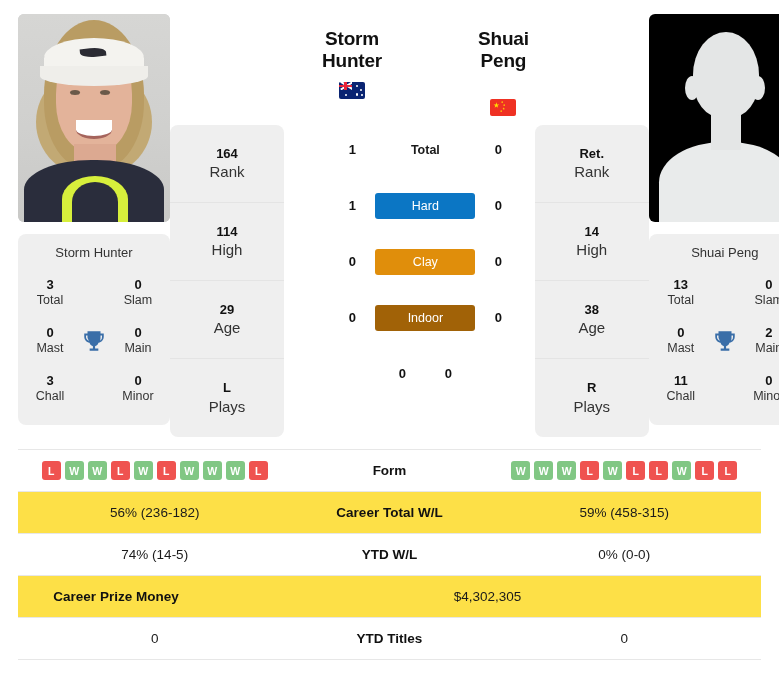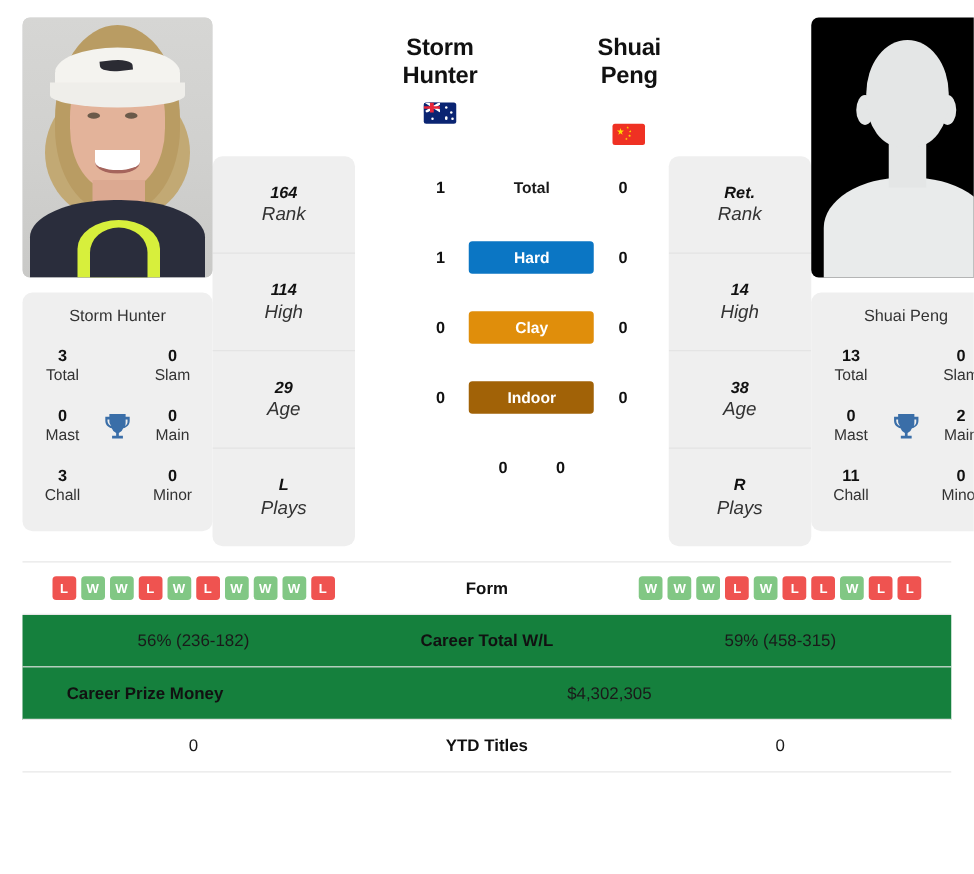--- a/index.html
+++ b/index.html
@@ -212,21 +212,20 @@
 
   
   .stats-col {
     width: 114px;
     flex: 0 0 114px;
     margin-top: 111px;
     background: #efefef;
     border-radius: 8px;
     overflow: hidden;
     align-self: flex-start;
-    font-style: italic;
   }
   .stat-cell {
     height: 78px;
     box-sizing: border-box;
     display: flex;
     flex-direction: column;
     align-items: center;
     justify-content: center;
     border-bottom: 1px solid #e4e4e4;
   }
@@ -336,41 +335,41 @@
   }
   .srf-pill {
     width: 100px;
     height: 26px;
     border-radius: 3px;
     display: flex;
     align-items: center;
     justify-content: center;
     color: #ffffff;
     font-size: 12.5px;
-    font-weight: bold;
+    font-weight: normal;
   }
   .srf-pill.plain {
     background: transparent;
     color: #1a1a1a;
     font-weight: bold;
     font-size: 12.5px;
   }
 
   
   .table {
     margin: 12px 18px 0 18px;
     border-top: 1px solid #e7e7e7;
   }
   .trow {
     display: flex;
     align-items: center;
     min-height: 41px;
     border-bottom: 1px solid #e7e7e7;
   }
-  .trow.alt { background: #15803d; }
+  .trow.alt { background: #fde047; }
   .tcol-l, .tcol-r {
     flex: 1 1 0;
     display: flex;
     align-items: center;
     justify-content: center;
     font-size: 13.5px;
     color: #1a1a1a;
     padding: 8px 4px;
     box-sizing: border-box;
   }
@@ -653,20 +652,25 @@
         </div>
       </div>
     </div>
 
     <div class="trow alt">
       <div class="tcol-l">56% (236-182)</div>
       <div class="tcol-c">Career Total W/L</div>
       <div class="tcol-r">59% (458-315)</div>
     </div>
 
+    <div class="trow">
+      <div class="tcol-l">74% (14-5)</div>
+      <div class="tcol-c">YTD W/L</div>
+      <div class="tcol-r">0% (0-0)</div>
+    </div>
 
     <div class="trow alt">
       <div class="tcol-c">Career Prize Money</div>
       <div class="tcol-r">$4,302,305</div>
     </div>
 
     <div class="trow">
       <div class="tcol-l">0</div>
       <div class="tcol-c">YTD Titles</div>
       <div class="tcol-r">0</div>

